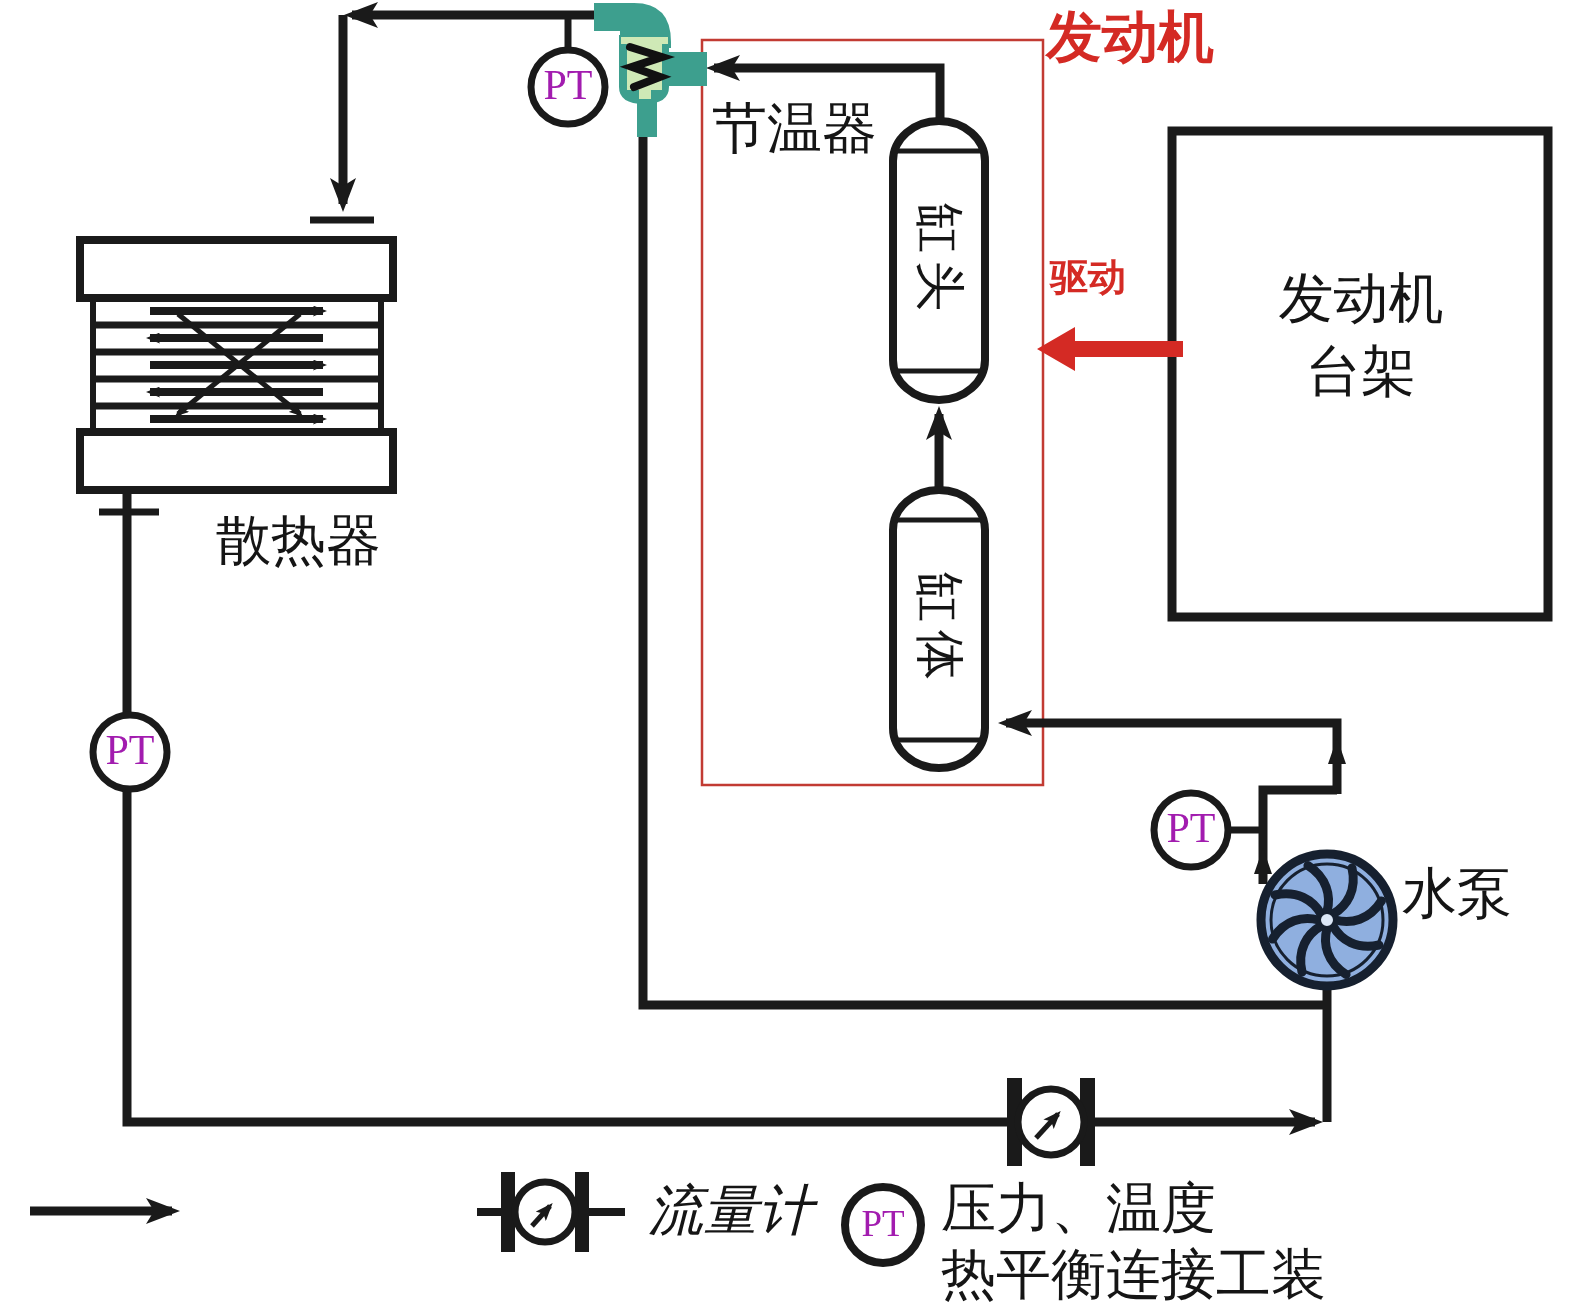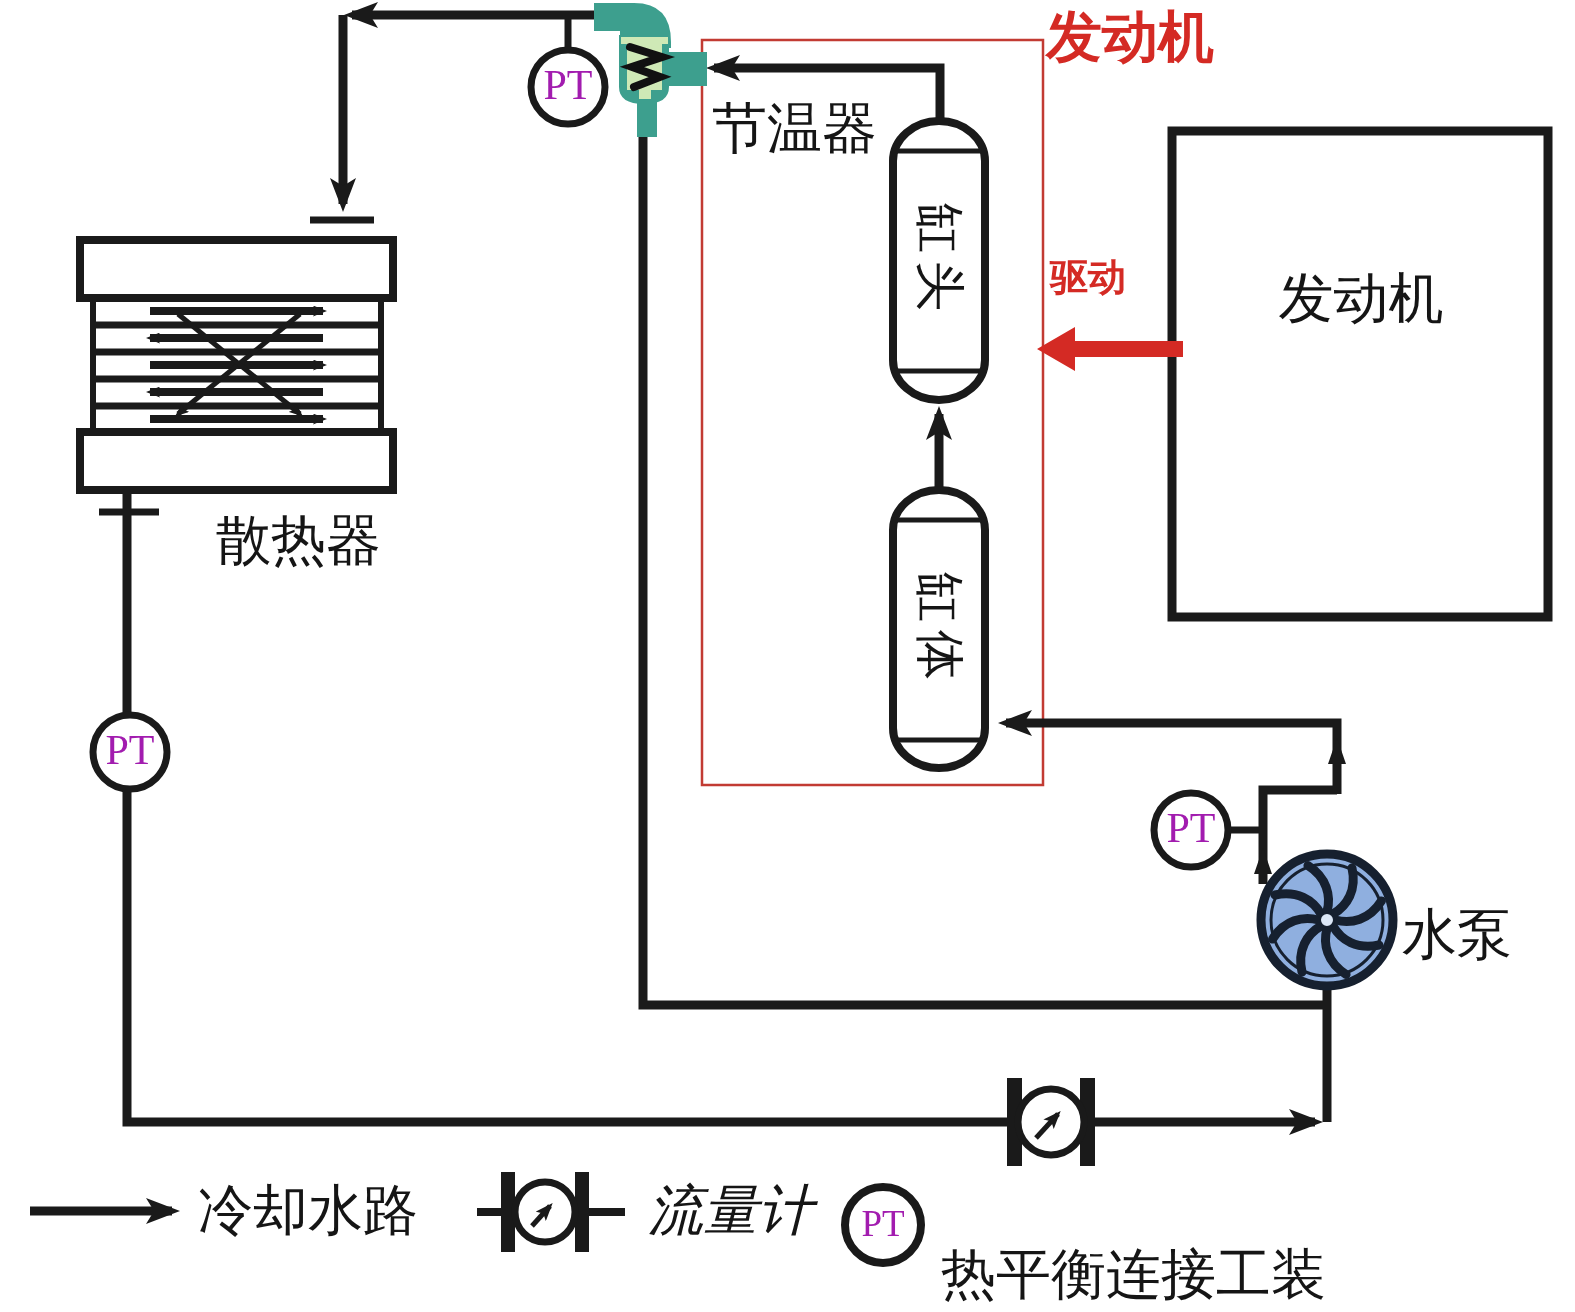--- a/index.html
+++ b/index.html
@@ -154,31 +154,32 @@
         <line x1="532" y1="1226" x2="550" y2="1206" stroke="#1a1a1a" stroke-width="5" marker-end="url(#ahs)"></line>
       </g>
       <circle cx="883" cy="1225" r="38" fill="#ffffff" stroke="#1a1a1a" stroke-width="8"></circle>
     </g>
   </svg>
 
   <div class="lbl" style="left:712px;top:100px;">节温器</div>
   <div class="lbl" style="left:216px;top:512px;">散热器</div>
   <div class="lbl red" style="left:1046px;top:8px;font-size:56px;">发动机</div>
   <div class="lbl red" style="left:1050px;top:258px;font-size:38px;">驱动</div>
-  <div class="lbl" style="left:1402px;top:906px;text-align:center;">水泵</div>
+  <div class="lbl" style="left:1402px;top:865px;text-align:center;">水泵</div>
 
   <div class="dyno-text">
     <div>发动机</div>
+    <div>台架</div>
   </div>
 
   <div class="vessel-text" style="left:939px;top:261px;">缸头</div>
   <div class="vessel-text" style="left:939px;top:630px;">缸体</div>
 
   <div class="pt-text" style="left:568px;top:87px;">PT</div>
   <div class="pt-text" style="left:130px;top:752px;">PT</div>
   <div class="pt-text" style="left:1191px;top:830px;">PT</div>
   <div class="pt-text small" style="left:883px;top:1225px;">PT</div>
 
-  <div class="lbl" style="left:198px;top:1182px;">冷却水路</div>
   <div class="lbl" style="left:648px;top:1182px;font-style:italic;">流量计</div>
+  <div class="lbl" style="left:941px;top:1180px;">压力、温度</div>
   <div class="lbl" style="left:941px;top:1246px;">热平衡连接工装</div>
 
 </div>
 
 </body></html>

